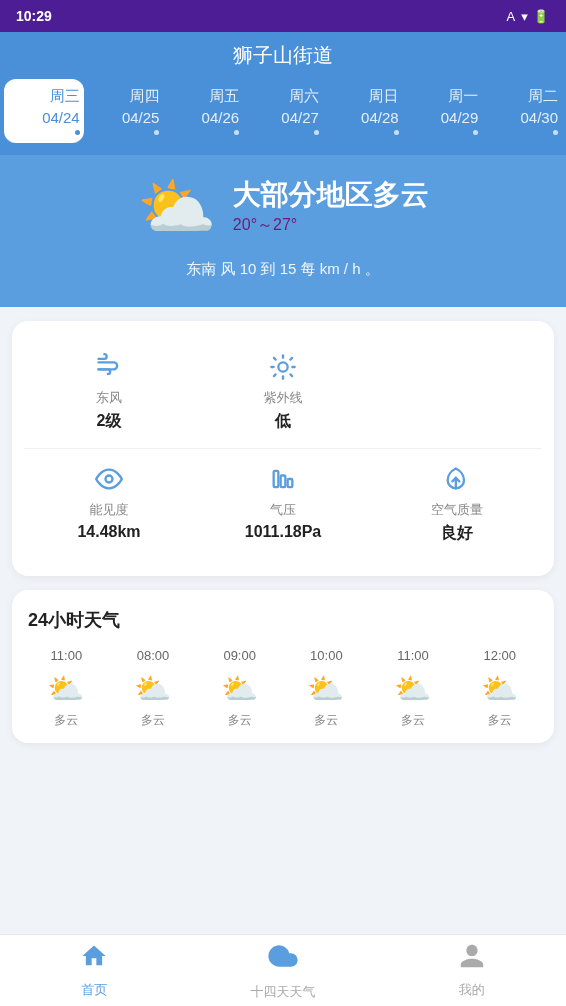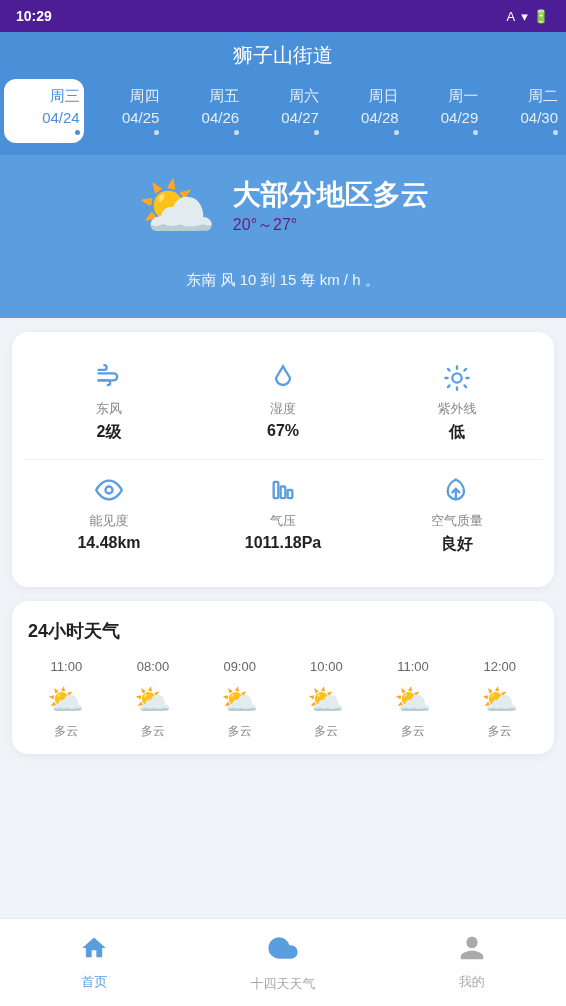--- a/index.html
+++ b/index.html
@@ -121,21 +121,21 @@
       line-height: 1.2;
     }
     .weather-temp-range {
       color: #701a75;
       font-size: 16px;
       margin-top: 4px;
     }
     .weather-wind {
       color: rgba(255,255,255,0.9);
       font-size: 15px;
-      margin-top: 26px;
+      margin-top: 15px;
     }
 
     
     .stats-card {
       background: white;
       border-radius: 16px;
       margin: 14px 12px;
       padding: 20px 12px;
       display: grid;
       grid-template-columns: 1fr 1fr 1fr;
@@ -206,21 +206,21 @@
       font-size: 12px;
       color: #888;
     }
 
     
     .bottom-nav {
       position: fixed;
       bottom: 0;
       left: 0;
       width: 566px;
-      height: 88px;
+      height: 72px;
       background: white;
       border-top: 1px solid #e8e8e8;
       display: flex;
       align-items: center;
     }
     .nav-item {
       flex: 1;
       display: flex;
       flex-direction: column;
       align-items: center;
@@ -325,29 +325,20 @@
   <div class="stat-item">
     <div class="stat-icon svg-icon">
           <svg width="28" height="28" viewBox="0 0 24 24" fill="none" stroke="#5b9ee0" stroke-width="2" stroke-linecap="round">
     <path d="M3 8h13a3 3 0 0 1 0 6H3"></path>
     <path d="M3 14h8a2 2 0 0 1 0 4"></path>
     <path d="M3 5h5a2 2 0 0 0 0-4"></path>
   </svg>
         </div>
     <div class="stat-label">东风</div>
     <div class="stat-value">2级</div>
-  </div>
-      <div class="stat-item">
-    <div class="stat-icon svg-icon">
-          <svg width="28" height="28" viewBox="0 0 24 24" fill="none" stroke="#5b9ee0" stroke-width="2" stroke-linecap="round">
-    <path d="M12 2L6 12a6 6 0 1 0 12 0L12 2z"></path>
-  </svg>
-        </div>
-    <div class="stat-label">湿度</div>
-    <div class="stat-value">67%</div>
   </div>
       <div class="stat-item">
     <div class="stat-icon svg-icon">
           <svg width="28" height="28" viewBox="0 0 24 24" fill="none" stroke="#5b9ee0" stroke-width="2" stroke-linecap="round">
     <circle cx="12" cy="12" r="4"></circle>
     <line x1="12" y1="2" x2="12" y2="4"></line>
     <line x1="12" y1="20" x2="12" y2="22"></line>
     <line x1="4.22" y1="4.22" x2="5.64" y2="5.64"></line>
     <line x1="18.36" y1="18.36" x2="19.78" y2="19.78"></line>
     <line x1="2" y1="12" x2="4" y2="12"></line>

